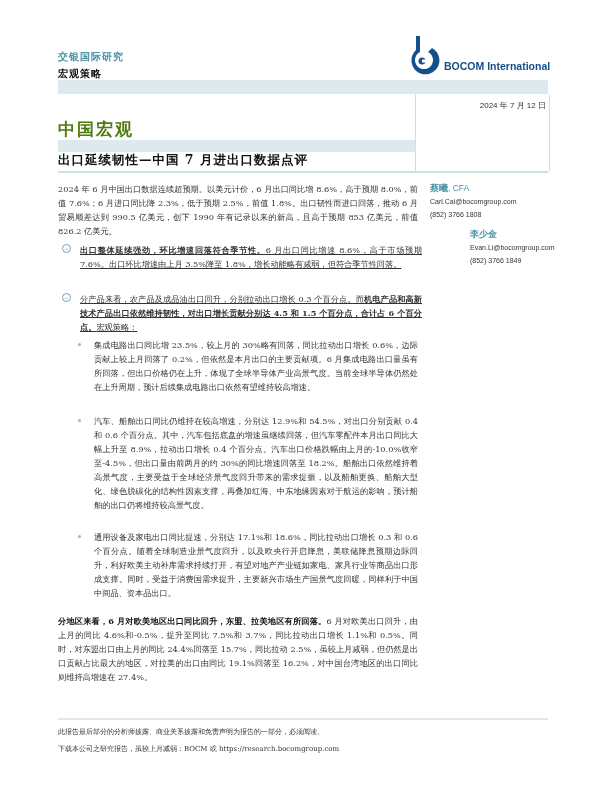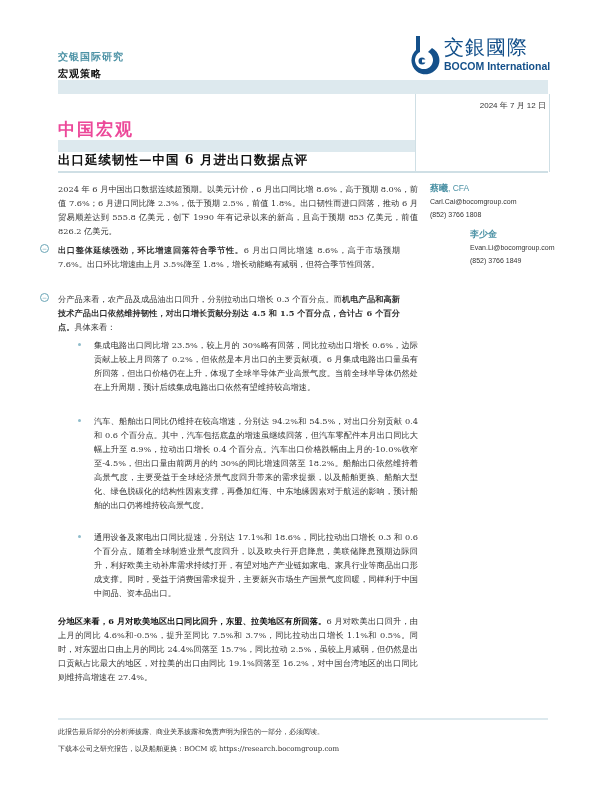--- a/index.html
+++ b/index.html
@@ -8,28 +8,28 @@
   .abs { position: absolute; }
   .brand-cn { left: 58px; top: 50px; font-size: 10px; font-weight: bold; color: #4e93a6; letter-spacing: 1px; }
   .brand-sub { left: 58px; top: 67px; font-size: 10px; font-weight: bold; color: #111; letter-spacing: 1px; }
   .bar-top { left: 58px; top: 80px; width: 190px; height: 14px; background: #dde9ee; }
   .bar-top-right { left: 248px; top: 80px; width: 300px; height: 14px; background: #dde9ee; }
   .logo { left: 402px; top: 34px; width: 150px; height: 44px; }
   .logo-cn { position: absolute; left: 42px; top: 0px; font-family: "DejaVu Sans", sans-serif; font-size: 20px; color: #14508a; letter-spacing: 1px; }
   .logo-en { position: absolute; left: 42px; top: 26px; font-family: "Liberation Sans", sans-serif; font-size: 10.5px; font-weight: bold; color: #14508a; }
   .date-box { left: 415px; top: 94px; width: 133px; height: 78px; border-right: 1px solid #cfdfe5; border-left: 1px solid #cfdfe5; }
   .date { right: 66px; top: 100px; font-family: "Liberation Sans", sans-serif; font-size: 8px; color: #333; }
-  .section-title { left: 58px; top: 118px; font-family: "DejaVu Sans", sans-serif; font-size: 17px; font-weight: bold; color: #ec4899; letter-spacing: 2px; }
+  .section-title { left: 58px; top: 118px; font-family: "DejaVu Sans", sans-serif; font-size: 17px; font-weight: bold; color: #4d7c0f; letter-spacing: 2px; }
   .bar-mid { left: 58px; top: 140px; width: 357px; height: 12px; background: #dde9ee; }
   .report-title { left: 58px; top: 152px; font-size: 12.5px; font-weight: bold; color: #111; letter-spacing: 1px; }
   .title-rule { left: 58px; top: 171px; width: 490px; height: 2px; background: #cfdfe5; }
   .body { left: 58px; width: 360px; font-size: 8.2px; line-height: 14px; color: #333; text-align: justify; }
   .body b { color: #111; margin-top: 38px; }
   .bullet-icon { position: absolute; left: 0; top: 1px; width: 7px; height: 7px; border: 1px solid #6aa5b6; border-radius: 50%; font-size: 6px; line-height: 7px; text-align: center; color: #6aa5b6; font-family: "DejaVu Sans", sans-serif; }
-  .bullet-block { position: absolute; left: 40px; width: 360px; padding-left: 18px; box-sizing: border-box; font-size: 8.2px; line-height: 14px; color: #333; text-align: justify; }
+  .bullet-block { position: absolute; left: 62px; width: 360px; padding-left: 18px; box-sizing: border-box; font-size: 8.2px; line-height: 14px; color: #333; text-align: justify; text-decoration: underline; }
   .sub-block { position: absolute; left: 76px; width: 342px; padding-left: 18px; box-sizing: border-box; font-size: 8.2px; line-height: 14px; color: #333; text-align: justify; }
   .dot { position: absolute; left: 2px; top: 5px; width: 3px; height: 3px; background: #8fbccb; border-radius: 50%; }
   .analyst { left: 430px; font-family: "Liberation Sans", sans-serif; font-size: 7px; color: #333; line-height: 13px; }
   .analyst .nm { font-family: "DejaVu Sans", sans-serif; font-size: 9px; font-weight: bold; color: #4e93a6; }
   .analyst .cfa { font-size: 8.5px; color: #4e93a6; font-weight: normal; }
   .foot-rule { left: 58px; top: 718px; width: 490px; height: 2px; background: #dde9ee; }
   .foot { left: 58px; font-size: 7px; color: #333; }
 </style>
 </head>
 <body>
@@ -37,71 +37,70 @@
 <div class="abs brand-cn">交银国际研究</div>
 <div class="abs brand-sub">宏观策略</div>
 
 <div class="abs logo">
   <svg width="40" height="42" viewBox="0 0 40 42" style="position:absolute;left:0;top:0;">
     <path d="M14 2 L14 16 A14 14 0 1 0 30 14 L26 18 A9 9 0 1 1 18 18 L18 2 Z" fill="#14508a"></path>
     <circle cx="20" cy="27" r="6" fill="#ffffff"></circle>
     <circle cx="20" cy="27" r="3.5" fill="#14508a"></circle>
     <rect x="20" y="25.5" width="10" height="3" fill="#ffffff"></rect>
   </svg>
-  <span class="logo-cn">交銀國際</span>
   <span class="logo-en">BOCOM International</span>
 </div>
 
 <div class="abs bar-top"></div>
 <div class="abs bar-top-right"></div>
 <div class="abs date-box"></div>
 <div class="abs date">2024 年 7 月 12 日</div>
 
 <div class="abs section-title">中国宏观</div>
 <div class="abs bar-mid"></div>
-<div class="abs report-title">出口延续韧性—中国 6 月进出口数据点评</div>
+<div class="abs report-title">出口延续韧性—中国 7 月进出口数据点评</div>
 <div class="abs title-rule"></div>
 
 <div class="abs analyst" style="top:182px;">
   <div><span class="nm">蔡曦</span><span class="cfa">, CFA</span></div>
   <div>Carl.Cai@bocomgroup.com</div>
   <div>(852) 3766 1808</div>
 </div>
 <div class="abs analyst" style="top:228px;margin-left:40px;">
   <div><span class="nm">李少金</span></div>
   <div>Evan.Li@bocomgroup.com</div>
   <div>(852) 3766 1849</div>
 </div>
 
-<div class="abs body" style="top:182px;">2024 年 6 月中国出口数据连续超预期。以美元计价，6 月出口同比增 8.6%，高于预期 8.0%，前值 7.6%；6 月进口同比降 2.3%，低于预期 2.5%，前值 1.8%。出口韧性而进口回落，推动 6 月贸易顺差达到 555.8 亿美元，创下 1990 年有记录以来的新高，且高于预期 853 亿美元，前值 826.2 亿美元。</div>
+<div class="abs body" style="top:182px;">2024 年 6 月中国出口数据连续超预期。以美元计价，6 月出口同比增 8.6%，高于预期 8.0%，前值 7.6%；6 月进口同比降 2.3%，低于预期 2.5%，前值 1.8%。出口韧性而进口回落，推动 6 月贸易顺差达到 990.5 亿美元，创下 1990 年有记录以来的新高，且高于预期 853 亿美元，前值 826.2 亿美元。</div>
 
 <div class="bullet-block" style="top:243px;">
   <span class="bullet-icon">−</span>
   <b>出口整体延续强劲，环比增速回落符合季节性。</b><span>6 月出口同比增速 8.6%，高于市场预期 7.6%。出口环比增速由上月 3.5%降至 1.8%，增长动能略有减弱，但符合季节性回落。</span>
 </div>
 
 <div class="bullet-block" style="top:292px;">
   <span class="bullet-icon">−</span>
-  <span>分产品来看，农产品及成品油出口回升，分别拉动出口增长 0.3 个百分点。而</span><b>机电产品和高新技术产品出口依然维持韧性，对出口增长贡献分别达 4.5 和 1.5 个百分点，合计占 6 个百分点。</b><span>具体来看：</span>
+  <span>分产品来看，农产品及成品油出口回升，分别拉动出口增长 0.3 个百分点。而</span><b>机电产品和高新技术产品出口依然维持韧性，对出口增长贡献分别达 4.5 和 1.5 个百分点，合计占 6 个百分点。</b><span>宏观策略：</span>
 </div>
 
 <div class="sub-block" style="top:338px;">
   <span class="dot"></span>
   <span>集成电路出口同比增 23.5%，较上月的 30%略有回落，同比拉动出口增长 0.6%，边际贡献上较上月回落了 0.2%，但依然是本月出口的主要贡献项。6 月集成电路出口量虽有所回落，但出口价格仍在上升，体现了全球半导体产业高景气度。当前全球半导体仍然处在上升周期，预计后续集成电路出口依然有望维持较高增速。</span>
 </div>
 
 <div class="sub-block" style="top:414px;">
   <span class="dot"></span>
-  <span>汽车、船舶出口同比仍维持在较高增速，分别达 94.2%和 54.5%，对出口分别贡献 0.4 和 0.6 个百分点。其中，汽车包括底盘的增速虽继续回落，但汽车零配件本月出口同比大幅上升至 8.9%，拉动出口增长 0.4 个百分点。汽车出口价格跌幅由上月的-10.0%收窄至-4.5%，但出口量由前两月的约 30%的同比增速回落至 18.2%。船舶出口依然维持着高景气度，主要受益于全球经济景气度回升带来的需求提振，以及船舶更换、船舶大型化、绿色脱碳化的结构性因素支撑，再叠加红海、中东地缘因素对于航运的影响，预计船舶的出口仍将维持较高景气度。</span>
+  <span>汽车、船舶出口同比仍维持在较高增速，分别达 12.9%和 54.5%，对出口分别贡献 0.4 和 0.6 个百分点。其中，汽车包括底盘的增速虽继续回落，但汽车零配件本月出口同比大幅上升至 8.9%，拉动出口增长 0.4 个百分点。汽车出口价格跌幅由上月的-10.0%收窄至-4.5%，但出口量由前两月的约 30%的同比增速回落至 18.2%。船舶出口依然维持着高景气度，主要受益于全球经济景气度回升带来的需求提振，以及船舶更换、船舶大型化、绿色脱碳化的结构性因素支撑，再叠加红海、中东地缘因素对于航运的影响，预计船舶的出口仍将维持较高景气度。</span>
 </div>
 
 <div class="sub-block" style="top:530px;">
   <span class="dot"></span>
   <span>通用设备及家电出口同比提速，分别达 17.1%和 18.6%，同比拉动出口增长 0.3 和 0.6 个百分点。随着全球制造业景气度回升，以及欧央行开启降息，美联储降息预期边际回升，利好欧美主动补库需求持续打开，有望对地产产业链如家电、家具行业等商品出口形成支撑。同时，受益于消费国需求提升，主要新兴市场生产国景气度回暖，同样利于中国中间品、资本品出口。</span>
 </div>
 
 <div class="abs body" style="top:614px;">
   <b>分地区来看，6 月对欧美地区出口同比回升，东盟、拉美地区有所回落。</b><span>6 月对欧美出口回升，由上月的同比 4.6%和-0.5%，提升至同比 7.5%和 3.7%，同比拉动出口增长 1.1%和 0.5%。同时，对东盟出口由上月的同比 24.4%回落至 15.7%，同比拉动 2.5%，虽较上月减弱，但仍然是出口贡献占比最大的地区，对拉美的出口由同比 19.1%回落至 16.2%，对中国台湾地区的出口同比则维持高增速在 27.4%。</span>
 </div>
 
 <div class="abs foot-rule"></div>
 <div class="abs foot" style="top:727px;">此报告最后部分的分析师披露、商业关系披露和免责声明为报告的一部分，必须阅读。</div>
-<div class="abs foot" style="top:744px;">下载本公司之研究报告，以及船舶更换：BOCM 或 https://research.bocomgroup.com</div>
+<div class="abs foot" style="top:744px;">下载本公司之研究报告，虽较上月减弱：BOCM 或 https://research.bocomgroup.com</div>
 
 </body></html>

